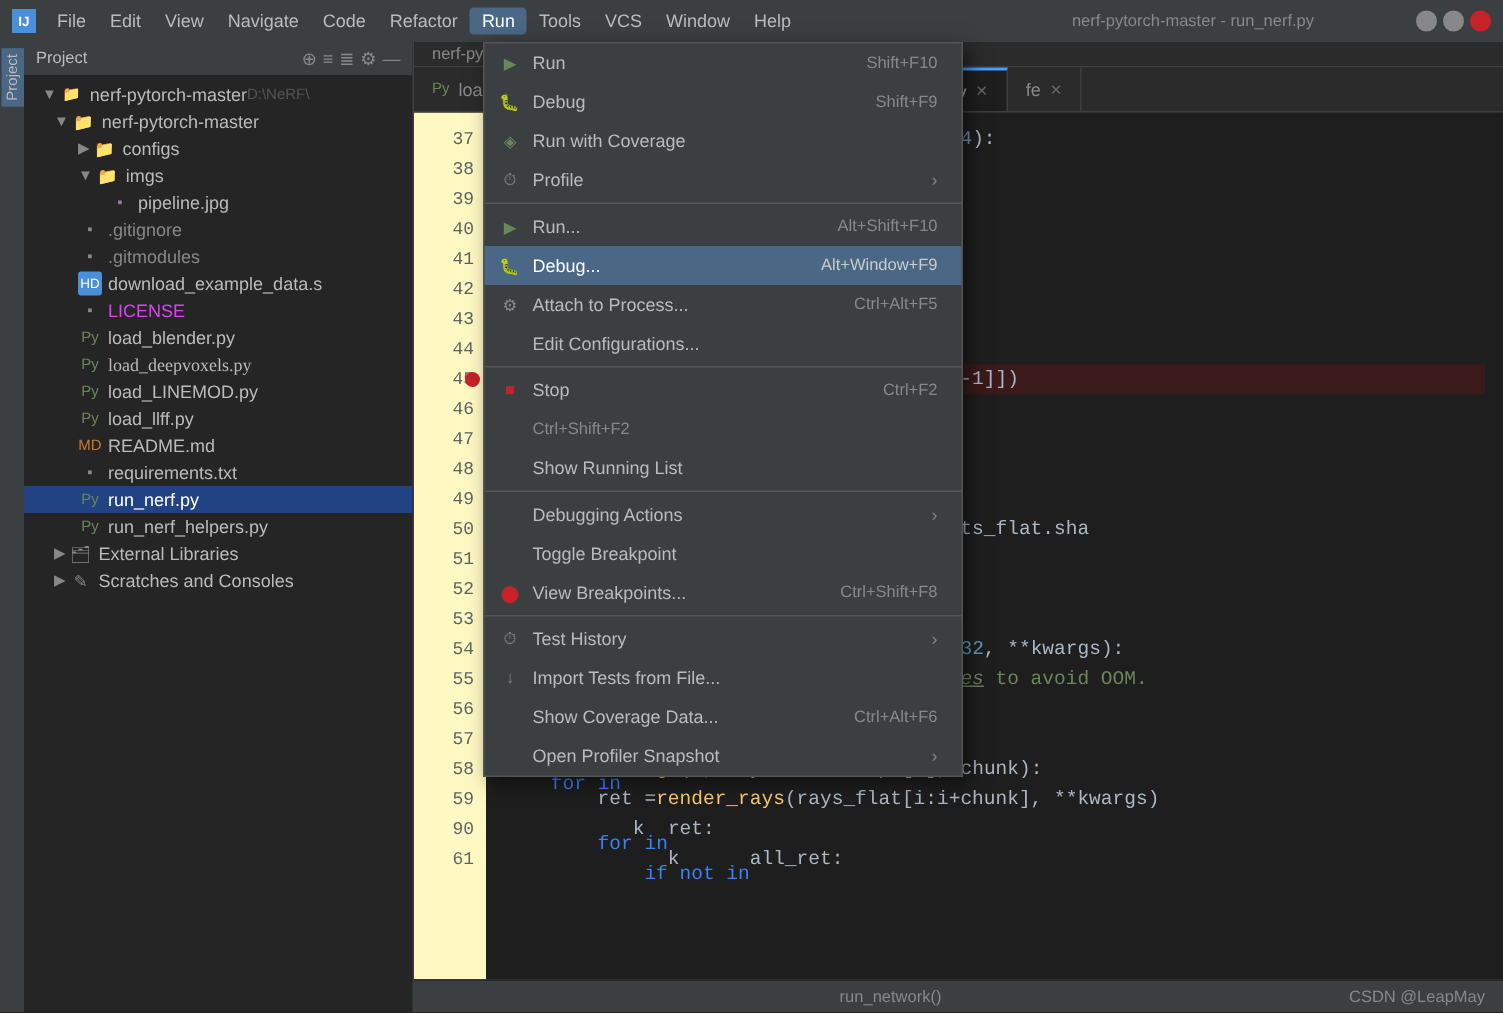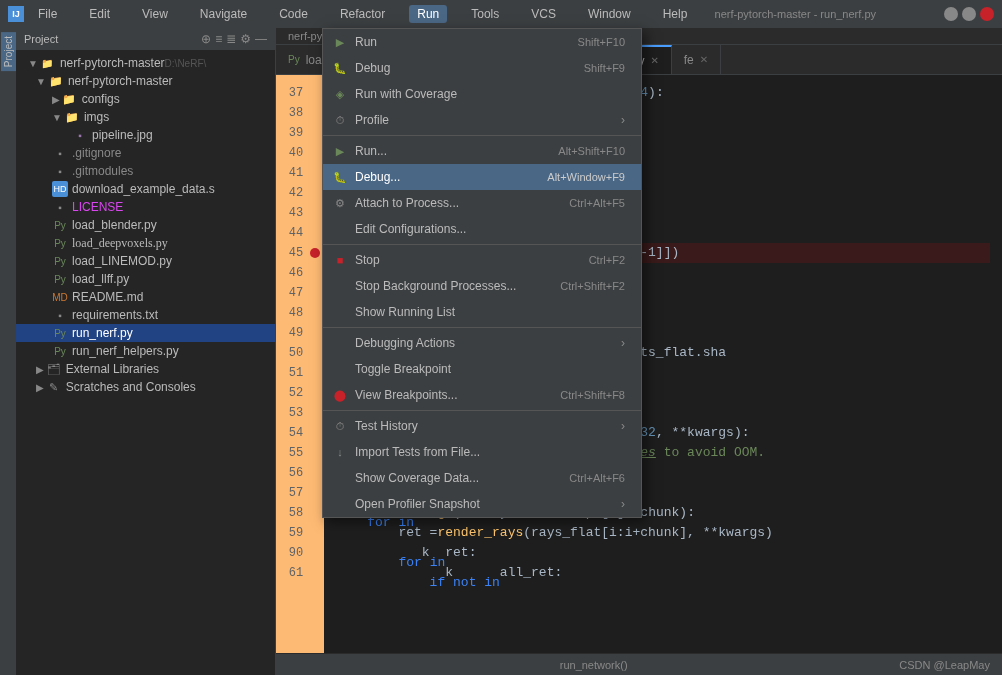--- a/index.html
+++ b/index.html
@@ -35,21 +35,21 @@
     
     #editor-area { flex: 1; display: flex; flex-direction: column; background: #1e1e1e; }
     #tab-bar { background: #2b2b2b; display: flex; align-items: stretch; height: 30px; border-bottom: 1px solid #3c3f41; }
     .editor-tab { display: flex; align-items: center; padding: 0 12px; gap: 6px; cursor: pointer; font-size: 12px; color: #888; border-right: 1px solid #3c3f41; white-space: nowrap; }
     .editor-tab.active { background: #1e1e1e; color: #bbbbbb; border-top: 2px solid #4a9eff; }
     .editor-tab .tab-close { color: #666; font-size: 10px; cursor: pointer; }
     .editor-tab .tab-icon { font-size: 10px; }
 
     
     #code-area { flex: 1; overflow: hidden; display: flex; font-family: 'Courier New', monospace; font-size: 13px; line-height: 20px; }
-    #line-numbers { width: 48px; background: #fdba74; color: #606366; padding: 8px 8px 8px 0; text-align: center; user-select: none; overflow: hidden; font-size: 12px; }
+    #line-numbers { width: 48px; background: #fef9c3; color: #606366; padding: 8px 8px 8px 0; text-align: right; user-select: none; overflow: hidden; font-size: 12px; }
     #code-content { flex: 1; padding: 8px 12px; overflow: hidden; color: #a9b7c6; }
     .code-line { height: 20px; white-space: nowrap; display: flex; align-items: center; }
     .kw { color: #3b82f6; margin-top: 20px; }
     .fn { color: #ffc66d; }
     .str { color: #6a8759; }
     .num { color: #6897bb; }
     .cm { color: #629755; font-style: italic; }
     .param { color: #a9b7c6; }
 
     
@@ -74,21 +74,21 @@
 
     
     #breadcrumb { background: #2b2b2b; padding: 2px 12px; font-size: 11px; color: #888; display: flex; align-items: center; gap: 4px; border-bottom: 1px solid #3c3f41; }
     #breadcrumb .sep { color: #555; }
   </style>
 </head>
 <body>
 
 <div id="title-bar">
   <div style="width:16px;height:16px;background:#4a90d9;margin-right:6px;display:flex;align-items:center;justify-content:center;font-size:9px;color:white;font-weight:bold;">IJ</div>
-  <div style="display:flex;gap:16px;flex:1;align-items:flex-start;">
+  <div style="display:flex;gap:0;flex:1;align-items:flex-start;">
     <span class="menu-item">File</span>
     <span class="menu-item">Edit</span>
     <span class="menu-item">View</span>
     <span class="menu-item">Navigate</span>
     <span class="menu-item">Code</span>
     <span class="menu-item">Refactor</span>
     <span class="menu-item active">Run</span>
     <span class="menu-item">Tools</span>
     <span class="menu-item">VCS</span>
     <span class="menu-item">Window</span>
@@ -434,21 +434,20 @@
   <div class="menu-separator"></div>
 
   <div class="menu-row">
     <span class="menu-icon stop-icon">■</span>
     <span class="menu-label">Stop</span>
     <span class="menu-shortcut">Ctrl+F2</span>
   </div>
 
   <div class="menu-row">
     <span class="menu-icon" style="color:#888;"></span>
-    <span class="menu-label">Stop Background Processes...</span>
     <span class="menu-shortcut">Ctrl+Shift+F2</span>
   </div>
 
   <div class="menu-row">
     <span class="menu-icon" style="color:#888;"></span>
     <span class="menu-label">Show Running List</span>
     <span class="menu-shortcut"></span>
   </div>
   <div class="menu-separator"></div>
 

